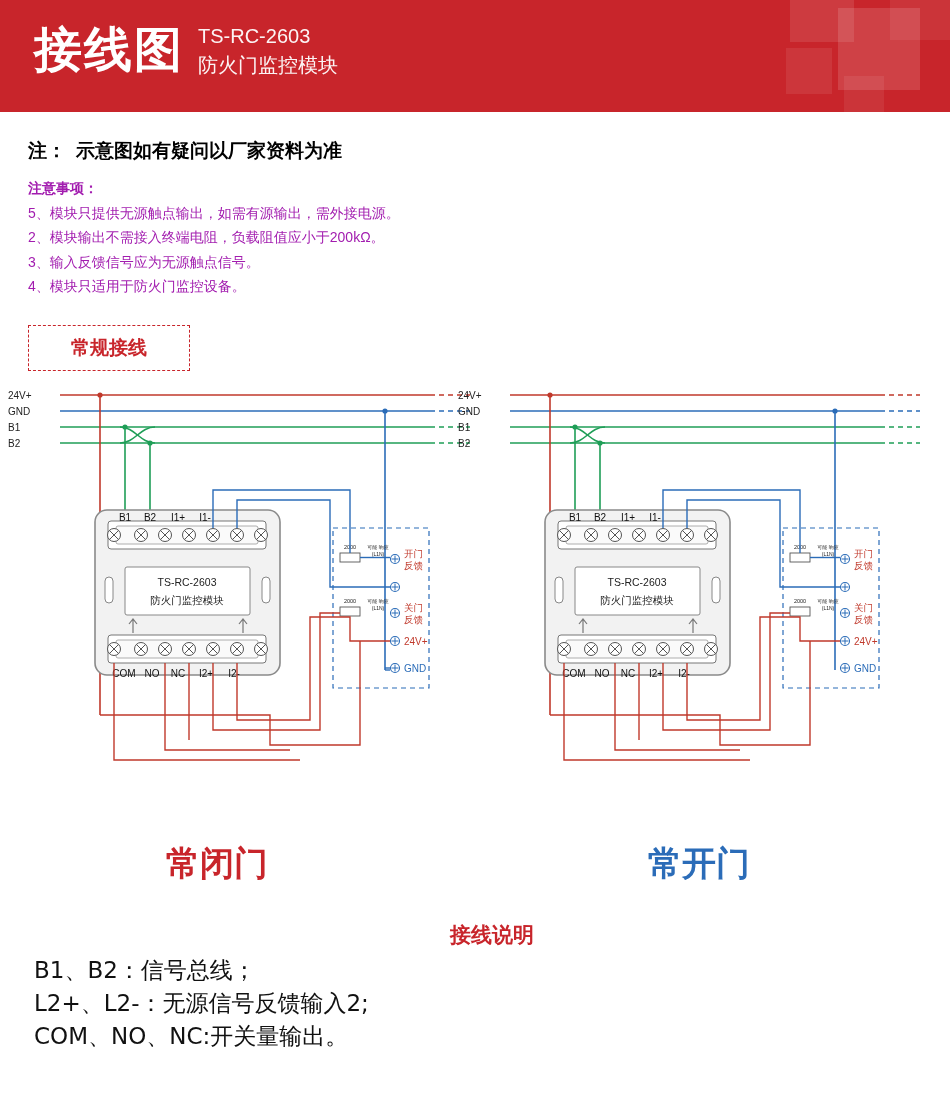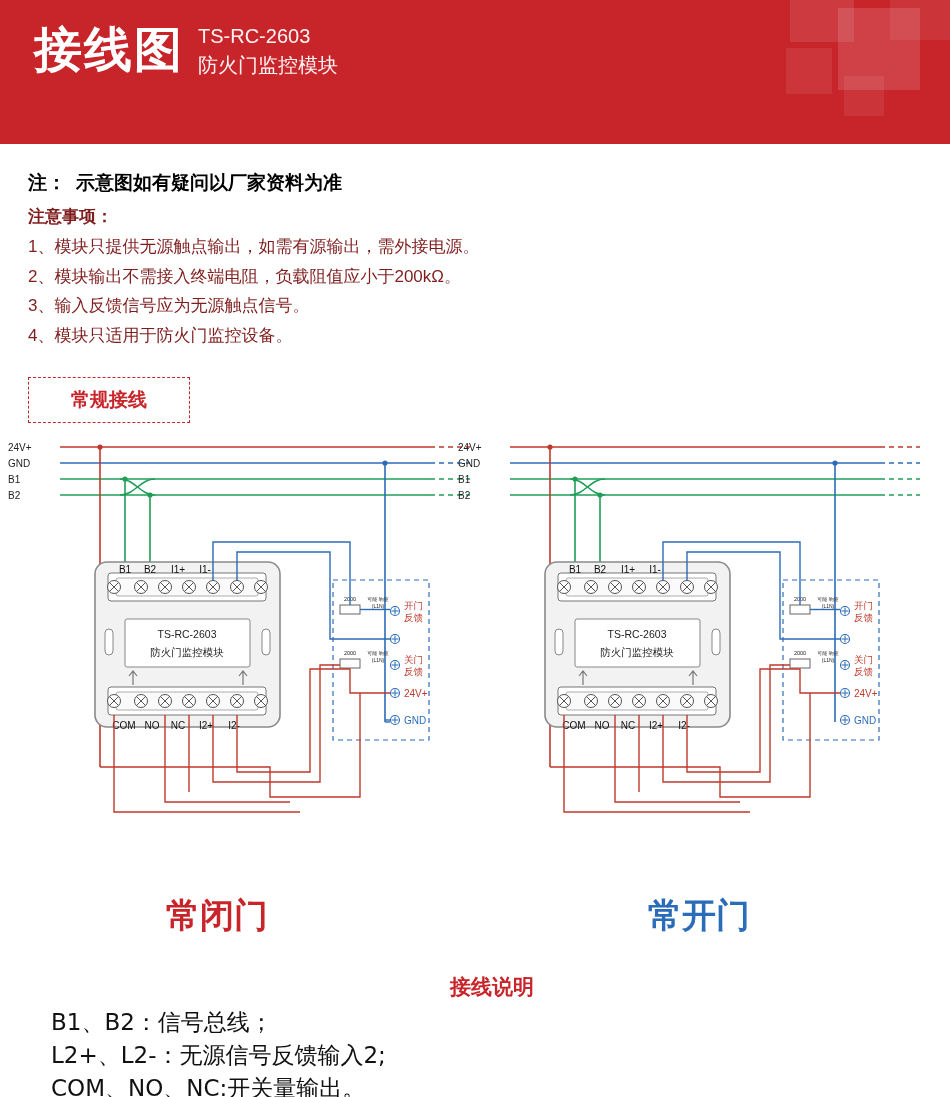--- a/index.html
+++ b/index.html
@@ -7,21 +7,21 @@
     width:950px;height:1097px;
     background:#ffffff;
     font-family:"Liberation Sans","DejaVu Sans",sans-serif;
     color:#222;
     position:relative;
     overflow:hidden;
   }
   
   .header{
     position:relative;
-    height:144px;
+    height:112px;
     background:#c8252b;
     overflow:hidden;
   }
   .header .sq{position:absolute;background:rgba(255,255,255,.10);}
   .header .sq.s1{right:96px;top:-22px;width:64px;height:64px;}
   .header .sq.s2{right:30px;top:8px;width:82px;height:82px;background:rgba(255,255,255,.13);}
   .header .sq.s3{right:118px;top:48px;width:46px;height:46px;background:rgba(255,255,255,.08);}
   .header .sq.s4{right:-10px;top:-30px;width:70px;height:70px;background:rgba(255,255,255,.07);}
   .header .sq.s5{right:66px;top:76px;width:40px;height:40px;background:rgba(255,255,255,.07);}
   .header-inner{display:flex;align-items:center;padding:18px 0 0 34px;}
@@ -33,21 +33,21 @@
   .h-sub .l1{font-size:20px;opacity:.95;}
   .h-sub .l2{font-size:20px;opacity:.95;}
 
   
   .note{
     margin:26px 0 0 28px;
     color:#000000;font-size:19px;font-weight:bold;
   }
   .note .lbl{margin-right:10px;}
 
-  .cautions{margin:6px 0 0 28px;font-size:17px;line-height:1.75;color:#7f1d1d;}
+  .cautions{margin:12px 0 0 28px;font-size:14px;line-height:1.75;color:#a21caf;}
   .cautions .ct{font-weight:bold;}
 
   
   .sec-tag{
     margin:26px 0 0 28px;
     display:inline-block;
     border:1px dashed #c8252b;
     padding:9px 42px;
     color:#c8252b;font-size:19px;font-weight:bold;
   }
@@ -65,21 +65,21 @@
   .cap.left{left:166px;color:#c8252b;}
   .cap.right{left:648px;color:#2b6cb8;}
 
   
   .legend{margin:10px 0 0 34px;}
   .legend h3{
     margin:0 0 6px 0;color:#c8252b;font-size:21px;font-weight:bold;
     font-family:"DejaVu Sans","Liberation Sans",sans-serif;
     text-align:center;
   }
-  .legend p{margin:2px 17px;font-size:23px;line-height:1.35;color:#111;
+  .legend p{margin:2px 0;font-size:23px;line-height:1.35;color:#111;
     font-family:"DejaVu Sans","Liberation Sans",sans-serif;}
 </style>
 </head>
 <body>
 
 
 
 
 <div class="header">
   <div class="sq s1"></div>
@@ -97,21 +97,21 @@
 </div>
 
 
 <div class="note">
   <span class="lbl">注：</span><span>示意图如有疑问以厂家资料为准</span>
 </div>
 
 
 <div class="cautions">
   <div class="ct">注意事项：</div>
-  <div>1、模块只提供无源触点输出，如需有源输出，需外接电源。</div>
+  <div>5、模块只提供无源触点输出，如需有源输出，需外接电源。</div>
   <div>2、模块输出不需接入终端电阻，负载阻值应小于200kΩ。</div>
   <div>3、输入反馈信号应为无源触点信号。</div>
   <div>4、模块只适用于防火门监控设备。</div>
 </div>
 
 
 <div class="sec-tag">常规接线</div>
 
 
 <div class="diagram">

